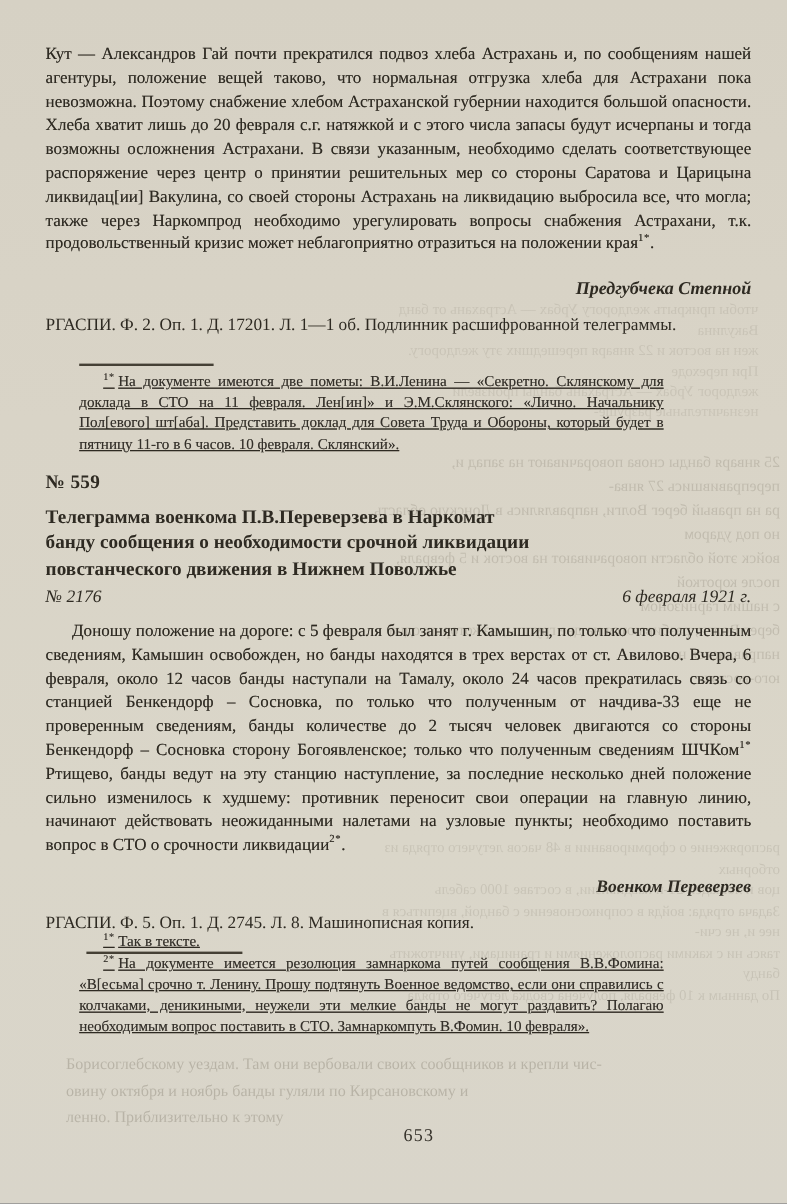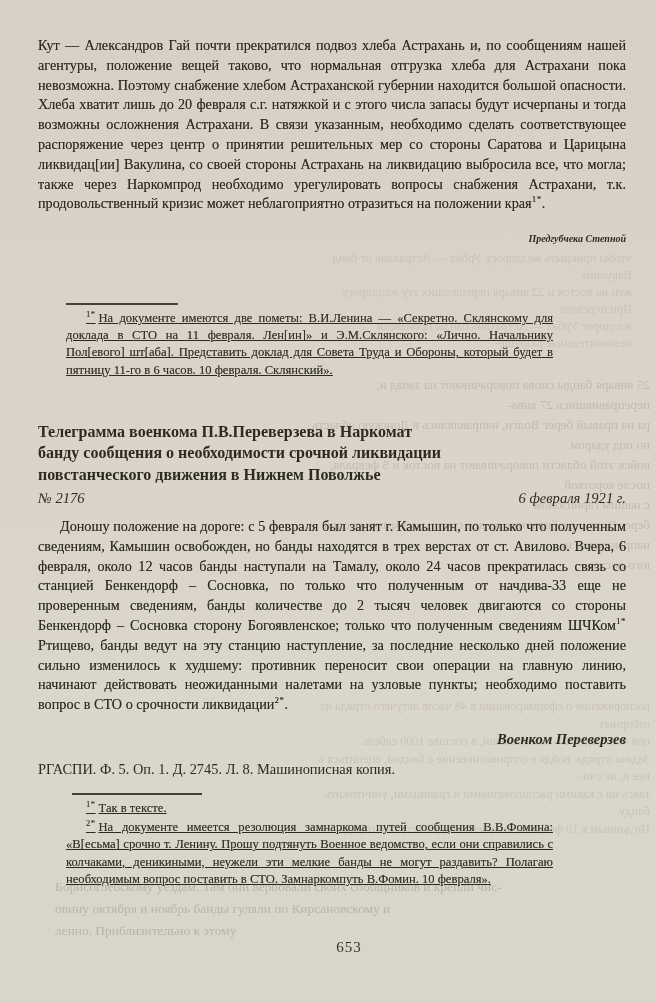--- a/index.html
+++ b/index.html
@@ -11,38 +11,38 @@
   }
   
   .blk{position:absolute; left:38px; width:588px;}
   .body-par{
     font-size:14.2px; line-height:19.8px; text-align:justify; margin:0;
     color:#2e2a22; text-shadow:0 0 .4px rgba(46,42,34,.55);
   }
   .indent{text-indent:22px;}
   sup.fnref{font-size:9px; line-height:0; vertical-align:6px; letter-spacing:.5px;}
   #para1{top:36px;}
-  #sig1{top:233px; text-align:right; font-weight:bold; font-style:italic; font-size:10px; margin:0;}
+  #sig1{top:233px; text-align:right; font-weight:bold; font-style:italic; font-size:15px; margin:0;}
   #cite1{top:262px; width:556px; font-size:14.4px; line-height:19.5px; text-align:left; margin:0;}
   #rule1{top:303px; left:66px; width:112px; height:1.5px; background:#45403500; background:#454035;}
   .fnblock{left:66px; width:487px;text-decoration:underline;}
   #fn1{top:310px;}
   .footnote{
     font-size:12.6px; line-height:17.2px; text-align:justify; margin:0 0 2px 0;
     text-indent:20px; color:#34302a; text-shadow:0 0 .4px rgba(46,42,34,.5);
   }
   .footnote sup.fnref{vertical-align:5px; font-size:8.5px; margin-right:3px;}
   #docnum{top:394px; font-weight:bold; font-size:16px; margin:0; letter-spacing:.3px;}
   #title{top:421px; font-weight:bold; font-size:16px; line-height:21.4px; margin:0;}
   #meta{top:490px; display:flex; justify-content:space-between; font-style:italic; font-size:14.6px;}
   #para2{top:517px;}
   #sig2{top:731px; text-align:right; font-weight:bold; font-style:italic; font-size:14.6px; margin:0;}
   #cite2{top:761px; font-size:14.4px; margin:0;}
   #rule2{top:793px; left:72px; width:130px; height:1.5px; background:#454035;}
-  #fnblock2{top:800px;}
+  #fnblock2{top:776px;}
   #fnblock2 .footnote + .footnote{margin-top:1px;}
   #pagenum{top:939px; left:0; width:656px; text-align:center; font-size:15px; letter-spacing:1px; color:#35312a;margin-left:21px;}
   
   .ghost{
     position:absolute; color:#6f6859; filter:blur(.6px);
     font-size:13px; line-height:19px; pointer-events:none; text-align:left;
   }
   .mirror{transform:scaleX(-1);}
   #ghostA{top:250px; left:322px; width:310px; opacity:.14; font-size:12.5px; line-height:17px;}
   #ghostB{top:375px; left:308px; width:342px; opacity:.22; font-size:13.2px; line-height:20px;}
@@ -77,26 +77,28 @@
   <div class="ghost" id="ghostD">
     <div>Борисоглебскому уездам. Там они вербовали своих сообщников и крепли чис-</div>
     <div>овину октября и ноябрь банды гуляли по Кирсановскому и</div>
     <div>ленно. Приблизительно к этому</div>
   </div>
 
   <p class="blk body-par" id="para1"><span>Кут — Александров Гай почти прекратился подвоз хлеба Астрахань и, по сообщениям нашей агентуры, положение вещей таково, что нормальная отгрузка хлеба для Астрахани пока невозможна. Поэтому снабжение хлебом Астраханской губернии находится большой опасности. Хлеба хватит лишь до 20 февраля с.г. натяжкой и с этого числа запасы будут исчерпаны и тогда возможны осложнения Астрахани. В связи указанным, необходимо сделать соответствующее распоряжение через центр о принятии решительных мер со стороны Саратова и Царицына ликвидац[ии] Вакулина, со своей стороны Астрахань на ликвидацию выбросила все, что могла; также через Наркомпрод необходимо урегулировать вопросы снабжения Астрахани, т.к. продовольственный кризис может неблагоприятно отразиться на положении края</span><sup class="fnref">1*</sup><span>.</span></p>
 
   <p class="blk" id="sig1">Предгубчека Степной</p>
 
+  <p class="blk" id="cite1">РГАСПИ. Ф. 2. Оп. 1. Д. 17201. Л. 1—1 об. Подлинник расшифрованной телеграммы.</p>
 
   <div class="blk" id="rule1"></div>
   <div class="blk fnblock" id="fn1">
     <p class="footnote"><sup class="fnref">1*</sup><span>На документе имеются две пометы: В.И.Ленина — «Секретно. Склянскому для доклада в СТО на 11 февраля. Лен[ин]» и Э.М.Склянского: «Лично. Начальнику Пол[евого] шт[аба]. Представить доклад для Совета Труда и Обороны, который будет в пятницу 11-го в 6 часов. 10 февраля. Склянский».</span></p>
   </div>
 
+  <h2 class="blk" id="docnum">№ 559</h2>
 
   <h3 class="blk" id="title">
     <div>Телеграмма военкома П.В.Переверзева в Наркомат</div>
     <div>банду сообщения о необходимости срочной ликвидации</div>
     <div>повстанческого движения в Нижнем Поволжье</div>
   </h3>
 
   <div class="blk" id="meta">
     <span>№ 2176</span>
     <span>6 февраля 1921 г.</span>

